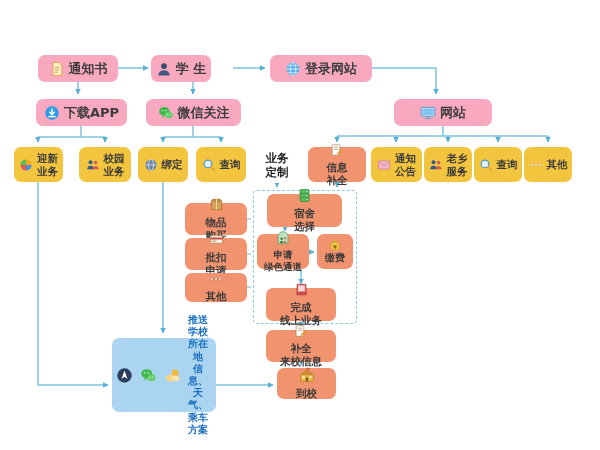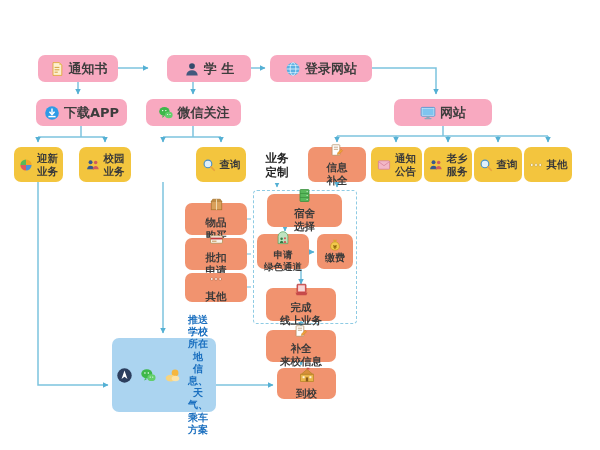--- a/index.html
+++ b/index.html
@@ -82,21 +82,21 @@
           <path d="M5 2h8l3 3v13H5z" fill="#fdf0cf" stroke="#dca32c"></path>
           <path d="M13 2l3 3h-3z" fill="#e8c96a"></path>
           <line x1="7" y1="8" x2="13" y2="8" stroke="#c98f1b"></line>
           <line x1="7" y1="11" x2="13" y2="11" stroke="#c98f1b"></line>
           <line x1="7" y1="14" x2="11" y2="14" stroke="#c98f1b"></line>
         </svg>
       </span>
     <span class="lbl">通知书</span>
   </div>
 
-  <div class="node pink" style="left:167px;top:55px;width:84px;height:27px">
+  <div class="node pink" style="left:151px;top:55px;width:60px;height:27px">
     <span class="ic">
         <svg width="16" height="16" viewBox="0 0 20 20">
           <circle cx="10" cy="6.3" r="3.6" fill="#344a6b"></circle>
           <path d="M2.8 18c.5-4.3 3.4-6.3 7.2-6.3s6.7 2 7.2 6.3z" fill="#42597d"></path>
         </svg>
       </span>
     <span class="lbl">学 生</span>
   </div>
 
   <div class="node pink" style="left:270px;top:55px;width:102px;height:27px">
@@ -170,20 +170,30 @@
           <circle cx="6.5" cy="6" r="2.8" fill="#3a5a8c"></circle>
           <path d="M1.5 16c.4-3.4 2.4-5 5-5s4.6 1.6 5 5z" fill="#3a5a8c"></path>
           <circle cx="13.8" cy="6.5" r="2.5" fill="#d05c5c"></circle>
           <path d="M9.5 16c.4-3 2.2-4.5 4.3-4.5s3.9 1.5 4.3 4.5z" fill="#d05c5c"></path>
         </svg>
       </span>
     <span class="lbl">校园
 业务</span>
   </div>
 
+  <div class="node yellow" style="left:138px;top:147px;width:50px;height:35px">
+    <span class="ic">
+        <svg width="14" height="14" viewBox="0 0 20 20">
+          <circle cx="10" cy="10" r="8" fill="#6b87a8"></circle>
+          <ellipse cx="10" cy="10" rx="3.6" ry="8" fill="none" stroke="#e8eef5"></ellipse>
+          <line x1="2" y1="10" x2="18" y2="10" stroke="#e8eef5"></line>
+        </svg>
+      </span>
+    <span class="lbl">绑定</span>
+  </div>
 
   <div class="node yellow" style="left:196px;top:147px;width:50px;height:35px">
     <span class="ic">
         <svg width="14" height="14" viewBox="0 0 20 20">
           <circle cx="8.5" cy="8.5" r="5.5" fill="#dff0fa" stroke="#4a90c2" stroke-width="1.6"></circle>
           <line x1="12.8" y1="12.8" x2="17.5" y2="17.5" stroke="#e8a33d" stroke-width="2.4" stroke-linecap="round"></line>
         </svg>
       </span>
     <span class="lbl">查询</span>
   </div>

